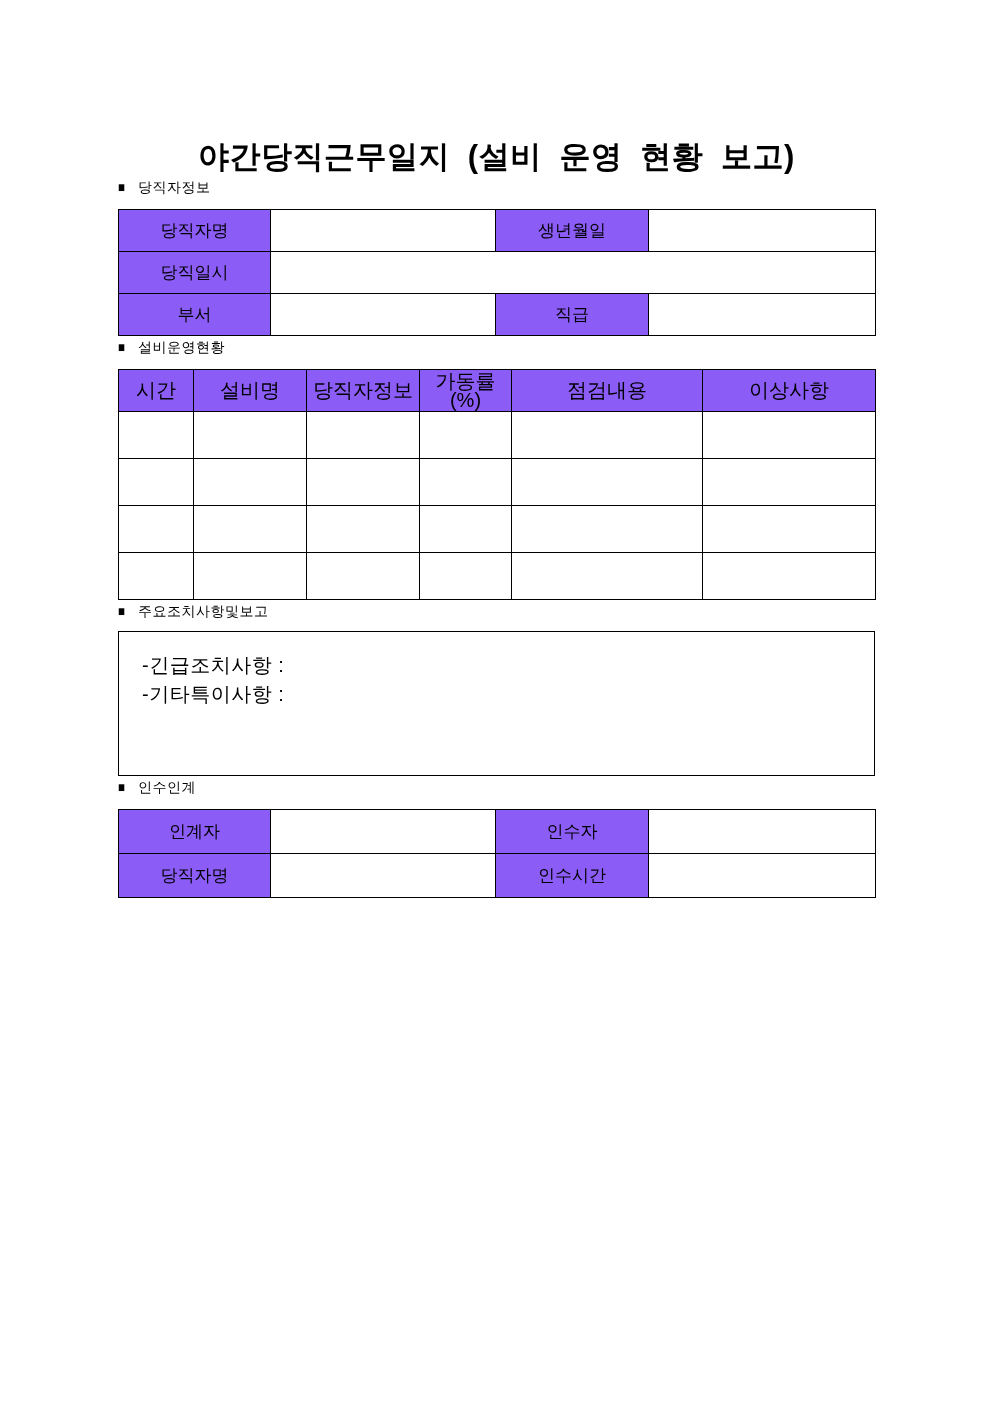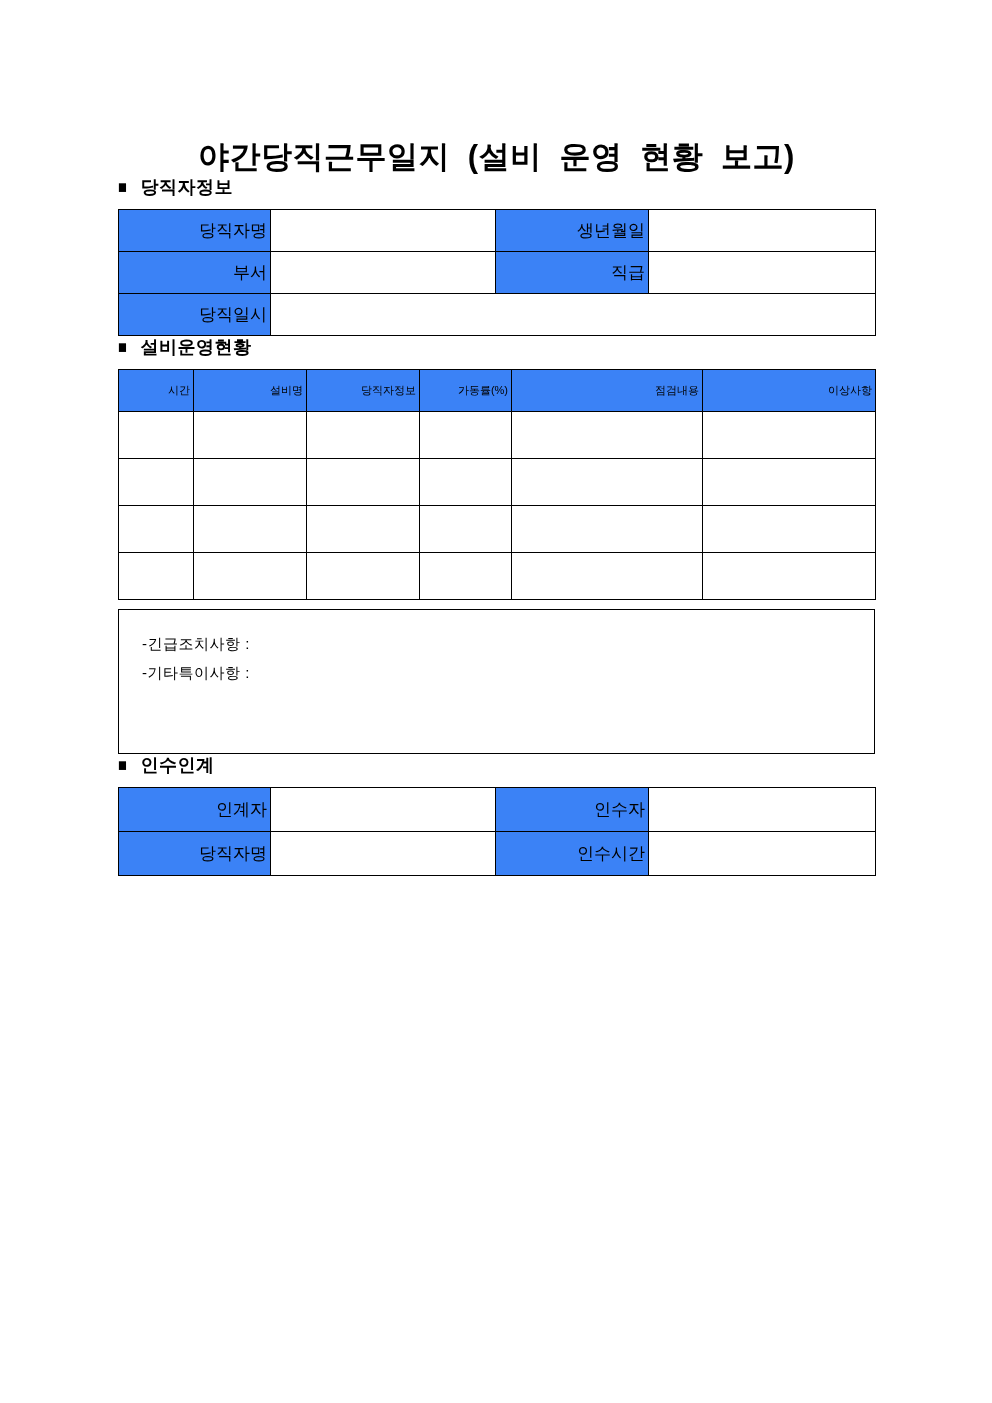--- a/index.html
+++ b/index.html
@@ -23,23 +23,23 @@
     font-size: 31px;
     line-height: 38px;
     font-weight: bold;
     text-align: center;
     word-spacing: 0.28em;
     letter-spacing: 0.5px;
     white-space: nowrap;
   }
   h2.sec-heading {
     margin: 0;
-    font-size: 18px;
+    font-size: 14px;
     line-height: 22px;
-    font-weight: bold;
+    font-weight: normal;
     letter-spacing: 0.5px;
   }
   h2.sec-heading .marker {
     display: inline-block;
     margin-right: 11px;
     transform: scaleX(0.82);
     transform-origin: left center;
   }
   .mt-s1 { margin-top: 79px; }
   .mt-t1 { margin-top: 11px; }
@@ -56,36 +56,36 @@
     table-layout: fixed;
   }
   table.form-table td, table.form-table th {
     border: 1.5px solid #000000;
     padding: 1px 3px;
     font-size: 17px;
     font-weight: normal;
     vertical-align: middle;
   }
   td.label-cell, th.head-cell {
-    background: #3b82f6;
-    text-align: right;
+    background: #8b5cf6;
+    text-align: center;
   }
   td.value-cell { background: #ffffff; }
 
   table.t-info td { height: 42px; }
-  table.t-equip th { height: 42px; font-size: 11px; line-height: 19px; word-break: break-all; }
+  table.t-equip th { height: 42px; font-size: 20px; line-height: 19px; word-break: break-all; }
   table.t-equip td.empty-cell { height: 47px; }
   table.t-hand td { height: 44px; }
 
   .report-box {
     width: 757px;
     height: 145px;
     border: 1.5px solid #000000;
     padding: 19px 10px 0 23px;
-    font-size: 15px;
+    font-size: 20px;
   }
   .report-box .report-line {
     line-height: 29px;
     letter-spacing: 0.5px;
   }
 </style>
 </head>
 <body>
 
 <div class="page">
@@ -104,28 +104,28 @@
           <col style="width:227px">
       </colgroup>
       <tbody>
           <tr>
         <td class="label-cell">당직자명</td>
         <td class="value-cell"></td>
         <td class="label-cell">생년월일</td>
         <td class="value-cell"></td>
       </tr>
       <tr>
-        <td class="label-cell">부서</td>
-        <td class="value-cell"></td>
-        <td class="label-cell">직급</td>
-        <td class="value-cell"></td>
-      </tr>
-      <tr>
         <td class="label-cell">당직일시</td>
         <td class="value-cell" colspan="3"></td>
+      </tr>
+      <tr>
+        <td class="label-cell">부서</td>
+        <td class="value-cell"></td>
+        <td class="label-cell">직급</td>
+        <td class="value-cell"></td>
       </tr>
     </tbody>
       </table>
 
     <h2 class="sec-heading mt-s2">
       <span class="marker">■</span><span>설비운영현황</span>
     </h2>
     <table class="form-table t-equip mt-t2">
       <colgroup>
         <col style="width:75px">
@@ -172,20 +172,23 @@
         <td class="value-cell empty-cell"></td>
         <td class="value-cell empty-cell"></td>
         <td class="value-cell empty-cell"></td>
         <td class="value-cell empty-cell"></td>
         <td class="value-cell empty-cell"></td>
         <td class="value-cell empty-cell"></td>
       </tr>
     </tbody>
       </table>
 
+    <h2 class="sec-heading mt-s3">
+      <span class="marker">■</span><span>주요조치사항및보고</span>
+    </h2>
     <div class="report-box mt-b3">
       <div class="report-line">-긴급조치사항 :</div>
       <div class="report-line">-기타특이사항 :</div>
     </div>
 
     <h2 class="sec-heading mt-s4">
       <span class="marker">■</span><span>인수인계</span>
     </h2>
     <table class="form-table t-hand mt-t3">
       <colgroup>

